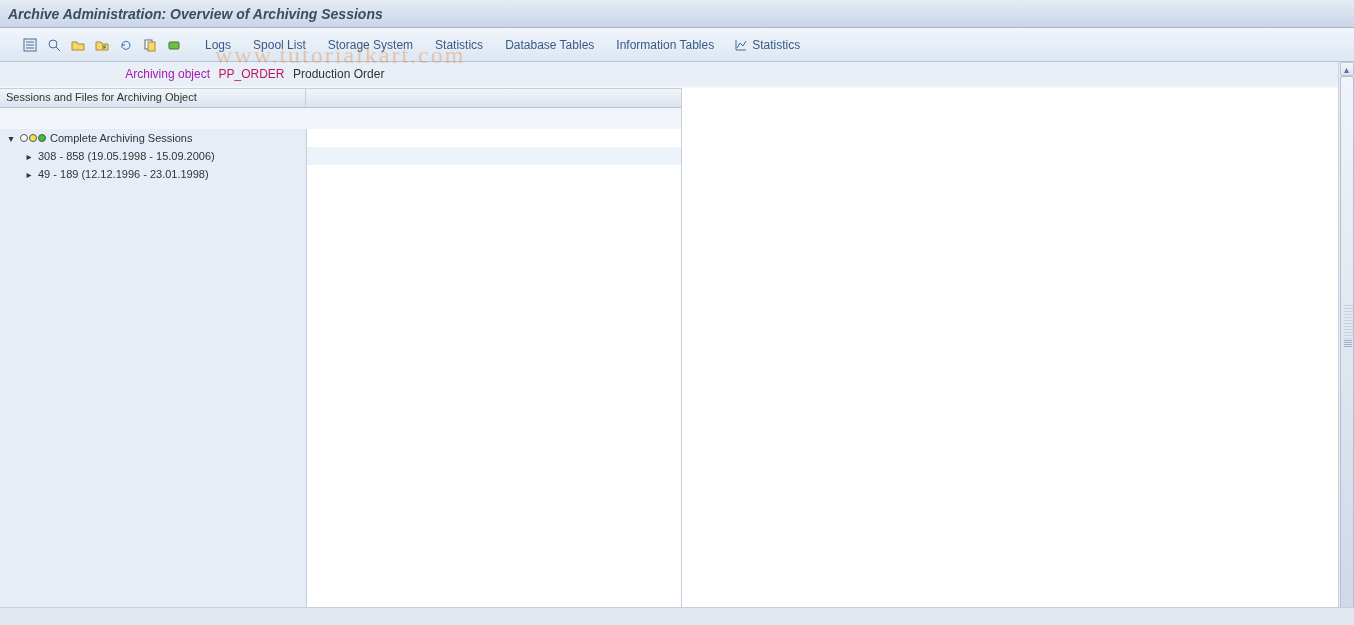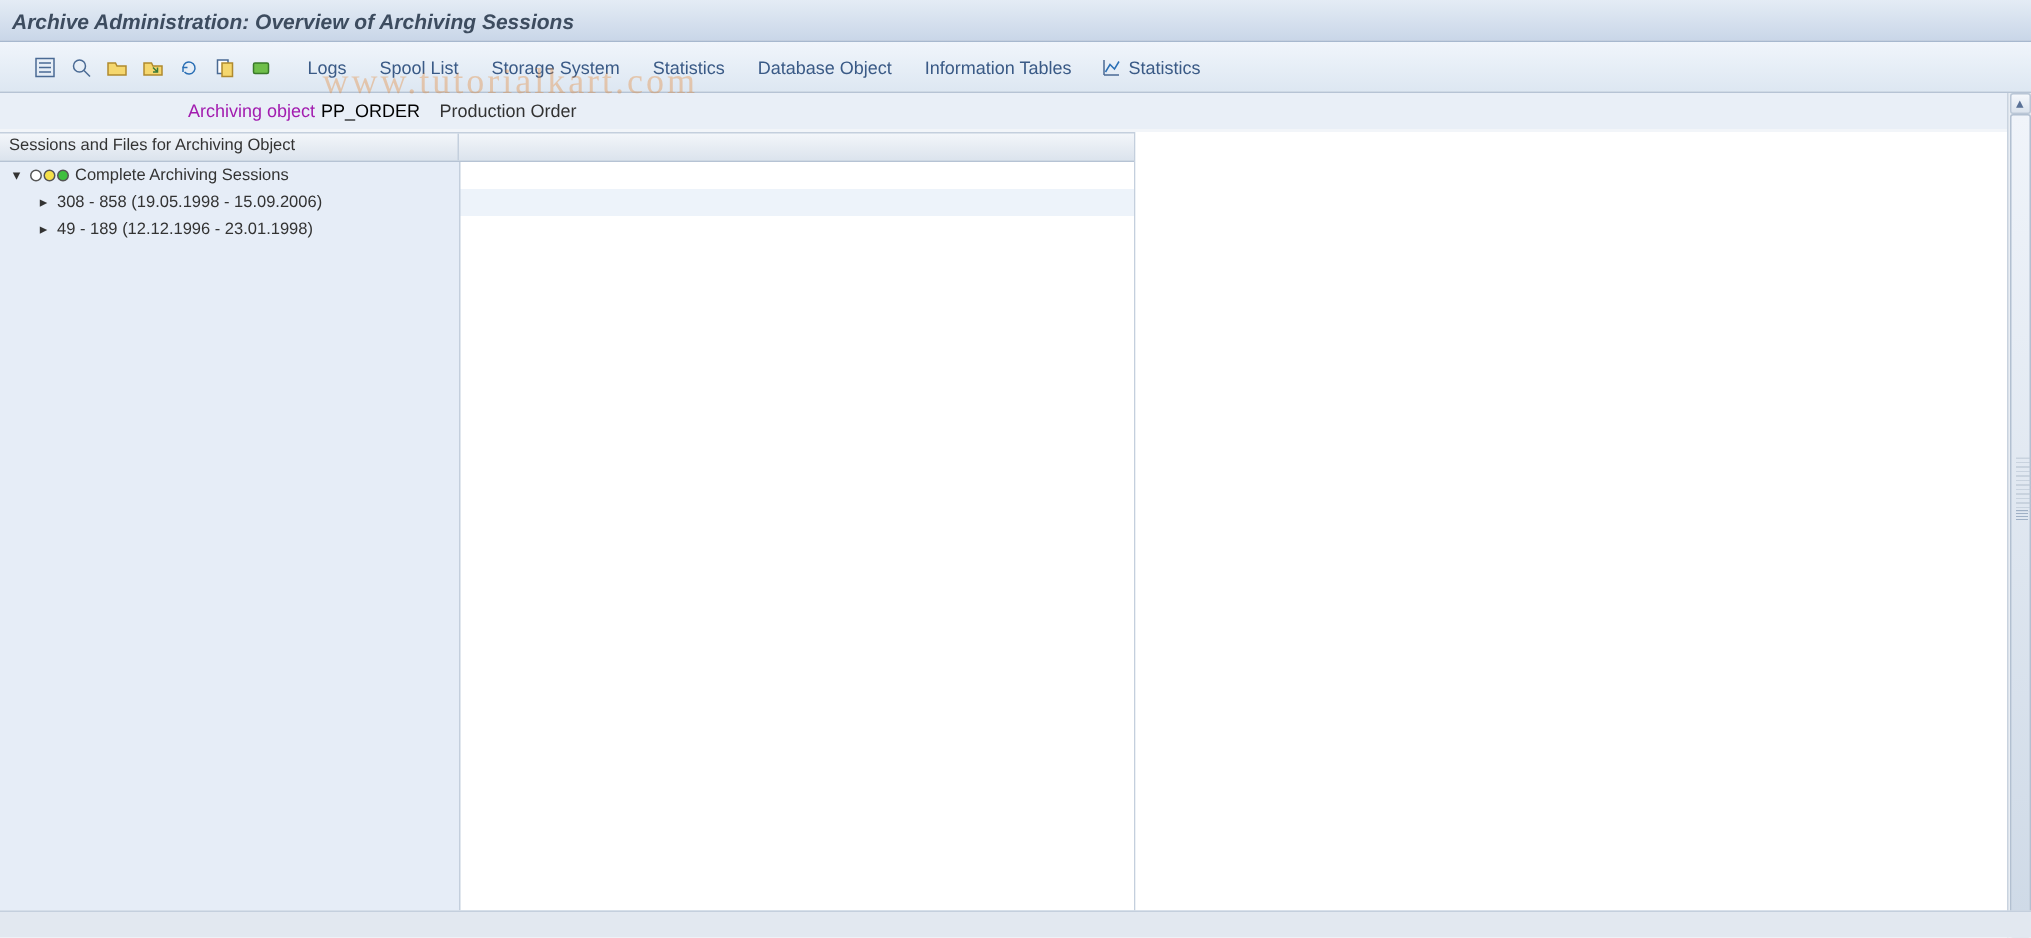--- a/index.html
+++ b/index.html
@@ -78,36 +78,37 @@
     
     .context-line {
       height: 24px;
       display: flex;
       align-items: center;
       padding: 0 10px;
       gap: 4px;
       background: #e9eff7;
     }
     .ctx-label { width: 200px; color: #a21caf; text-align: right; }
-    .ctx-val1 { width: 75px; color: #000000; }
+    .ctx-val1 { width: 75px; color: #be185d; text-align: center; }
     .ctx-val2 { color: #333; }
     
     .main {
       display: flex;
       position: absolute;
       top: 88px;
       left: 0;
       right: 16px;
       bottom: 18px;
     }
     .left-pane {
-      width: 757px;
+      width: 682px;
       display: flex;
       flex-direction: column;
       border-right: 1px solid #c4cfdd;
+      gap: 21px;
     }
     .right-pane { flex: 1; background: #fff; }
     
     .thead {
       display: flex;
       height: 20px;
       background: linear-gradient(to bottom,#f3f6fa 0%,#dbe3ed 100%);
       border-top: 1px solid #c4cfdd;
       border-bottom: 1px solid #b6c3d4;
     }
@@ -249,21 +250,21 @@
   <span class="tb-icon">
     <svg width="14" height="14">
         <rect x="2" y="4" width="10" height="7" rx="1" fill="#6fbf4a" stroke="#3a7a2a"></rect>
       </svg>
   </span>
   <span class="tb-sep"></span>
   <span class="tb-link">Logs</span>
   <span class="tb-link">Spool List</span>
   <span class="tb-link">Storage System</span>
   <span class="tb-link">Statistics</span>
-  <span class="tb-link">Database Object</span>
+  <span class="tb-link">Database Tables</span>
   <span class="tb-link">Information Tables</span>
   <span class="tb-stat">
     <svg width="14" height="14">
         <line x1="2" y1="12" x2="12" y2="12" stroke="#4a6a94"></line>
         <line x1="2" y1="2" x2="2" y2="12" stroke="#4a6a94"></line>
         <polyline points="3,10 6,5 9,8 12,3" fill="none" stroke="#2a6fb5"></polyline>
       </svg>
     <span>Statistics</span>
   </span>
 </div>

